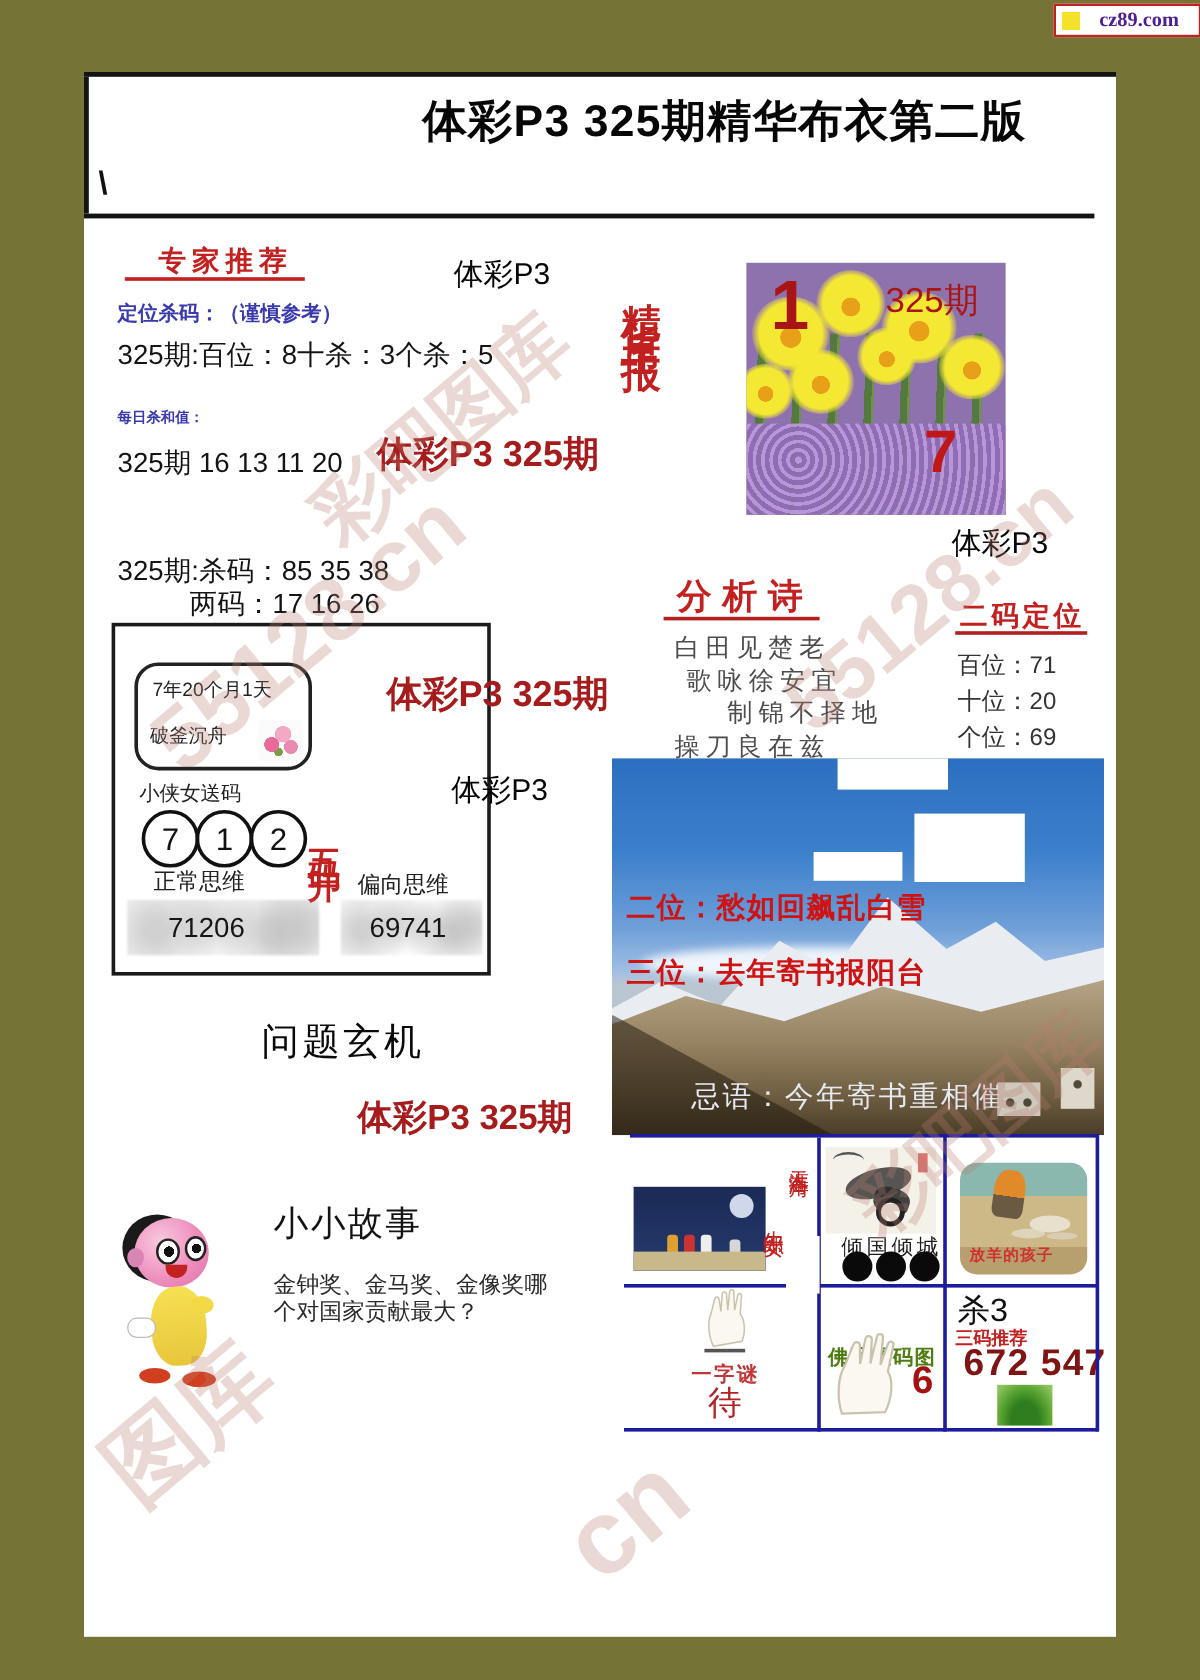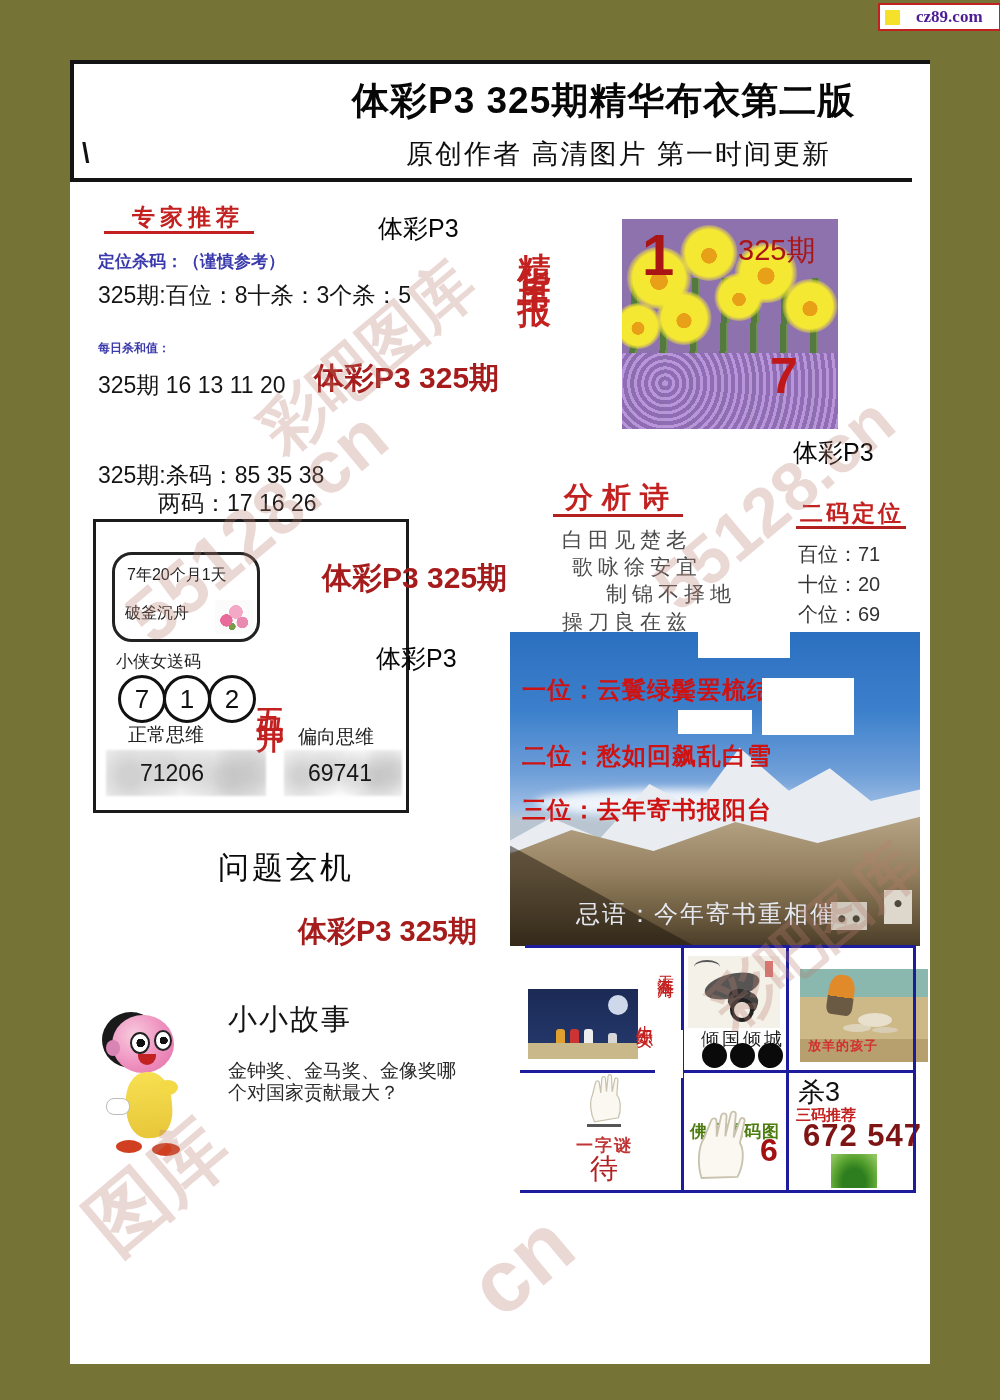--- a/index.html
+++ b/index.html
@@ -162,22 +162,22 @@
   .ink{left:618px;top:892px;width:92px;height:72px;background:#f4f1e8;overflow:hidden;}
   .ink > div{position:absolute;}
   .blob1{left:16px;top:18px;width:56px;height:24px;background:#3a3a3a;border-radius:50%;transform:rotate(-14deg);opacity:.85;}
   .blob2{left:40px;top:34px;width:30px;height:22px;background:#2e2e2e;border-radius:40%;transform:rotate(18deg);opacity:.9;}
   .ring{left:42px;top:42px;width:16px;height:16px;border:4px solid #222;border-radius:50%;background:#f4f1e8;}
   .stroke{left:6px;top:4px;width:26px;height:12px;border-top:2px solid #555;border-radius:50%;}
   .seal{right:7px;top:5px;width:8px;height:16px;background:#c33;opacity:.65;}
   .cap-qg{left:631px;top:963px;font-size:18px;color:#1c1c1c;letter-spacing:3px;}
   .dot{width:25px;height:25px;border-radius:50%;background:#0a0a0a;z-index:41;}
   .d1{left:632px;top:979px;} .d2{left:660px;top:979px;} .d3{left:688px;top:979px;}
-  .child{left:730px;top:905px;width:128px;height:93px;overflow:hidden;
-    background:linear-gradient(180deg,#8ab7ae 0 30%,#cdb887 30% 75%,#b89f6e 75% 100%);}
+  .child{left:730px;top:905px;width:106px;height:93px;overflow:hidden;
+    background:linear-gradient(180deg,#8ab7ae 0 30%,#cdb887 30% 75%,#b89f6e 75% 100%);border-radius:14px;}
   .child > div{position:absolute;}
   .boy{left:28px;top:6px;width:26px;height:40px;border-radius:40% 40% 20% 20%;
     background:linear-gradient(180deg,#e08a2a 0 55%,#6a5a44 55% 100%);transform:rotate(8deg);}
   .sheep{left:58px;top:44px;width:34px;height:14px;border-radius:50%;background:#e8e0cc;
     box-shadow:-18px 8px 0 -3px #ded4bc,10px 10px 0 -4px #d8cdb4;}
   .cap-fy{left:8px;top:68px;font-size:13px;font-weight:bold;color:#d23030;letter-spacing:1px;}
   .handwrap{z-index:20;}
   .hand1{left:516px;top:1006px;width:42px;height:54px;}
   .hand2{left:624px;top:1040px;width:62px;height:80px;transform:rotate(8deg);}
   .uline{left:517px;top:1060px;width:34px;height:3px;background:#555;}
@@ -206,21 +206,20 @@
   <span class="sq"></span>
   <span class="bt">cz89.com</span>
 </div>
 
 <div class="abs page">
 
   <div class="hdr-left"></div>
   <div class="hdr-div"></div>
   <div class="corner">\</div>
   <div class="title">体彩P3 325期精华布衣第二版</div>
-  <div class="subtitle">原创作者  高清图片  第一时间更新</div>
 
   <div class="h-expert">专家推荐</div>
   <div class="h-expert-u"></div>
   <div class="brand brand1">体彩P3</div>
   <div class="lblue lbl-kill">定位杀码：（谨慎参考）</div>
   <div class="txt-kill">325期:百位：8十杀：3个杀：5</div>
   <div class="lblue lbl-sum">每日杀和值：</div>
   <div class="txt-sum">325期 16 13 11 20</div>
   <div class="redov redov1">体彩P3 325期</div>
   <div class="txt-combo1">325期:杀码：85 35 38</div>
@@ -297,21 +296,20 @@
   <div class="tcrow t1">十位：20</div>
   <div class="tcrow t2">个位：69</div>
 
   <div class="mountain">
     <div class="cloudband"></div>
     <div class="peak"></div>
     <div class="foothill"></div>
     <div class="mshadow"></div>
     <div class="bldg1"></div>
     <div class="bldg2"></div>
-    <div class="mln m1">一位：云鬟绿鬓罢梳结</div>
     <div class="mln m3">三位：去年寄书报阳台</div>
     <div class="mln m2">二位：愁如回飙乱白雪</div>
     <div class="taboo">忌语：今年寄书重相催</div>
   </div>
   <div class="wpatch wp1"></div>
   <div class="wpatch wp2"></div>
   <div class="wpatch wp3"></div>
 
   <div class="gline gl-top"></div>
   <div class="gline gl-mid"></div>

